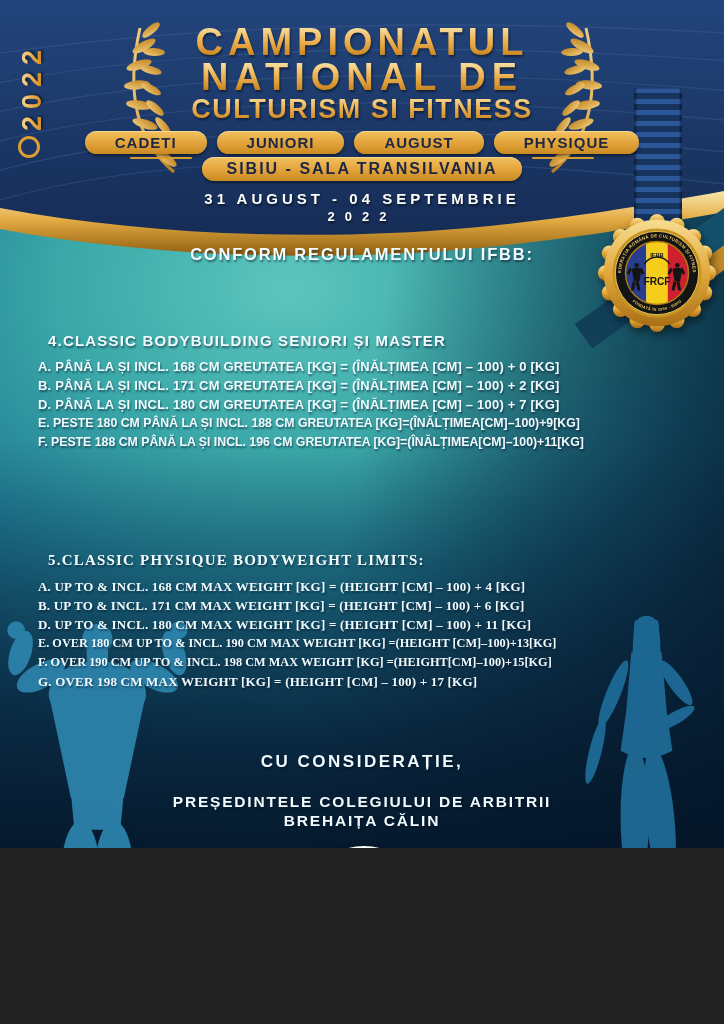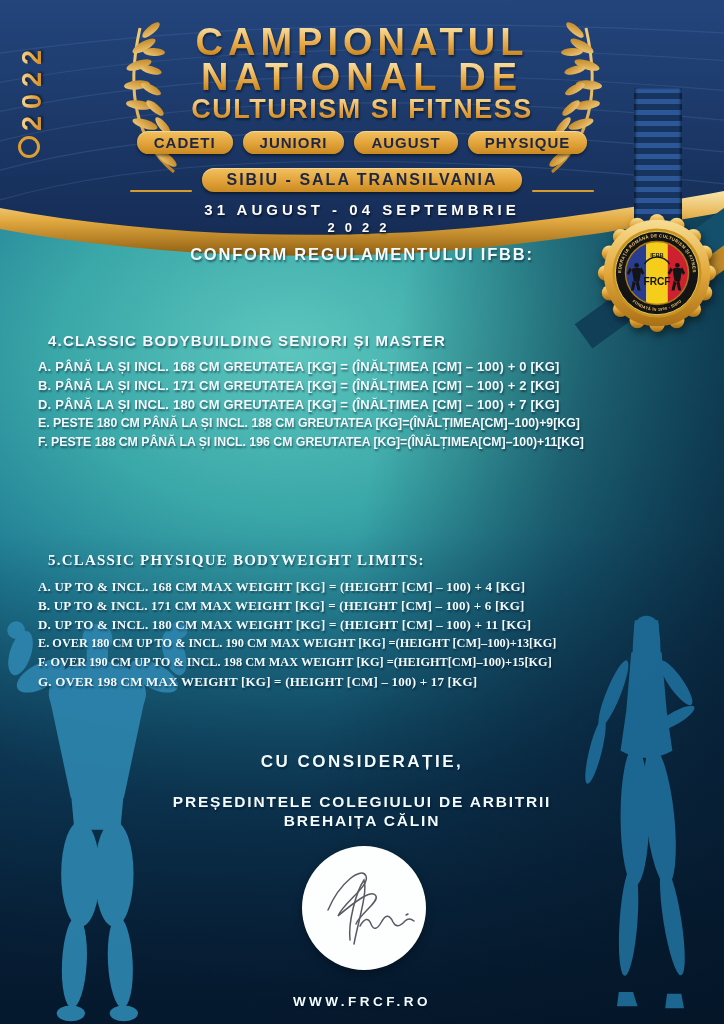--- a/index.html
+++ b/index.html
@@ -1,39 +1,39 @@
 <!DOCTYPE html>
 <html><head>
 <meta charset="utf-8">
 <style>
   html,body{margin:0;padding:0;}
   body{font-family:"Liberation Sans",sans-serif;background:#222;}
-  .poster{position:relative;width:724px;height:1024px;overflow:hidden;
+  .poster{position:relative;width:724px;height:848px;overflow:hidden;
     background:
       linear-gradient(180deg, rgba(4,22,40,0) 52%, rgba(6,28,48,.55) 80%, rgba(4,20,38,.85) 100%),
       linear-gradient(100deg, rgba(7,30,52,0) 50%, rgba(7,30,52,.45) 72%, rgba(5,24,44,.8) 100%),
       radial-gradient(900px 640px at 40% 34%, #5cc6bd 0%, #3aa7a8 26%, #1f7a93 48%, #11486b 72%, #0b3052 100%);}
   .poster *{box-sizing:border-box;}
 
   
   .header-svg{position:absolute;top:0;left:0;z-index:2;}
   .header-content{position:absolute;top:0;left:0;width:724px;text-align:center;z-index:5;}
   .gold-text{background:linear-gradient(180deg,#f9e9b4 0%,#eeb252 46%,#d4912a 78%,#b06f14 100%);
     -webkit-background-clip:text;background-clip:text;color:transparent;
     filter:drop-shadow(1px 2px 1px rgba(0,0,0,.45));}
   .title-l1{margin-top:24px;font-size:38px;font-weight:bold;letter-spacing:5px;line-height:36px;}
   .title-l2{font-size:38px;font-weight:bold;letter-spacing:6px;line-height:34px;}
   .title-l3{font-size:27px;font-weight:bold;letter-spacing:1.5px;line-height:30px;}
   .pills{margin-top:7px;display:flex;justify-content:center;gap:10px;}
-  .pill{display:inline-block;padding:3px 17px;border-radius:14px;
+  .pill{display:inline-block;padding:3px 30px;border-radius:14px;
     background:linear-gradient(180deg,#f2c260 0%,#e2a23a 55%,#c9datat 100%);
     background:linear-gradient(180deg,#f2c260 0%,#e2a23a 55%,#c98a22 100%);
     color:#1c2744;font-weight:bold;font-size:15px;letter-spacing:1px;
     box-shadow:0 2px 3px rgba(0,0,0,.45), inset 0 1px 0 rgba(255,255,255,.35);}
-  .venue-row{margin-top:14px;display:flex;justify-content:center;align-items:flex-end;gap:10px;}
+  .venue-row{margin-top:3px;display:flex;justify-content:center;align-items:flex-start;gap:10px;}
   .venue-row .hr{width:62px;height:2px;background:#d79b2e;border-radius:2px;}
   .pill.venue{padding:3px 24px;font-size:16px;letter-spacing:2px;}
   .date-line{margin-top:9px;color:#fdfdfd;font-weight:bold;font-size:15px;letter-spacing:4px;
     text-shadow:1px 2px 2px rgba(0,0,0,.5);}
   .date-year{margin-top:2px;color:#fdfdfd;font-weight:bold;font-size:13px;letter-spacing:10px;
     text-shadow:1px 2px 2px rgba(0,0,0,.5);}
 
   
   .year-text{position:absolute;left:-28px;top:72px;width:120px;height:30px;z-index:5;
     transform:rotate(-90deg);text-align:center;font-size:27px;font-weight:bold;letter-spacing:7px;}

